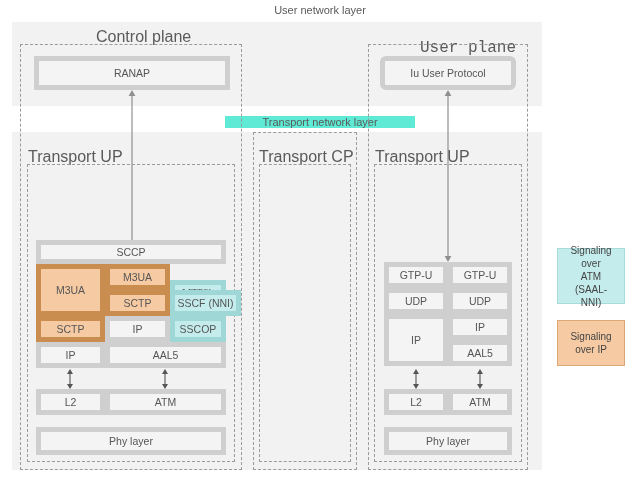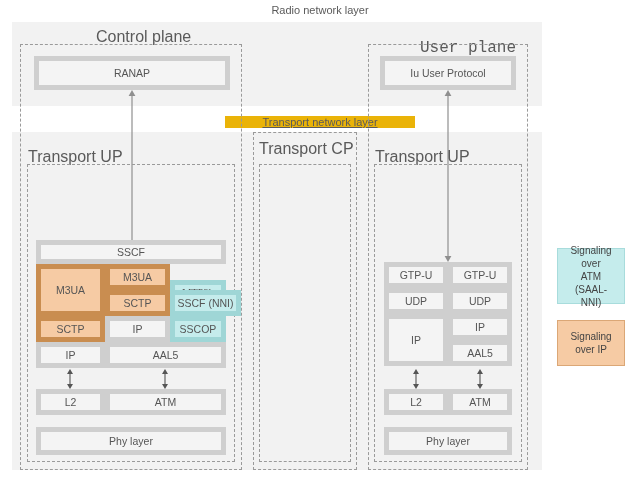--- a/index.html
+++ b/index.html
@@ -88,45 +88,45 @@
   .legend-box.cyan { background: #c5ecec; border-color: #a8dcdc; }
   .legend-box.orange { background: #f6cba4; border-color: #dba776; }
   .legend-line { display: block; }
 
   
   .arrow-svg { position: absolute; overflow: visible; }
 </style>
 </head>
 <body>
 
-<div class="abs diagram-title" style="left:0; top:4px; width:640px;">Radio network layer</div>
+<div class="abs diagram-title" style="left:0; top:4px; width:640px;">User network layer</div>
 
 <div class="abs band" style="left:12px; top:22px; width:530px; height:84px;"></div>
 
 <div class="abs band" style="left:12px; top:132px; width:530px; height:338px;"></div>
 
-<div class="abs diagram-title" style="left:225px; top:116px; width:190px; background:#eab308;text-decoration:underline;">Transport network layer</div>
+<div class="abs diagram-title" style="left:225px; top:116px; width:190px; background:#5eead4;">Transport network layer</div>
 
 <div class="abs group-caption" style="left:96px; top:28px;">Control plane</div>
 
 <div class="abs dashed-outer" style="left:20px; top:44px; width:222px; height:426px;"></div>
 
 <div class="abs pbox plain" style="left:34px; top:56px; width:196px; height:34px;">RANAP</div>
 
 <svg class="arrow-svg" style="left:126px; top:90px;" width="12" height="156">
   <line x1="6" y1="4" x2="6" y2="152" stroke="#8f8f8f" stroke-width="1.2"></line>
   <polygon points="6,0 2.6,6 9.4,6" fill="#8f8f8f"></polygon>
   <polygon points="6,156 2.6,150 9.4,150" fill="#8f8f8f"></polygon>
 </svg>
 
 <div class="abs group-caption" style="left:28px; top:148px;">Transport UP</div>
 
 <div class="abs dashed-inner" style="left:27px; top:164px; width:208px; height:298px;"></div>
 
-<div class="abs pbox plain" style="left:36px; top:240px; width:190px; height:24px;">SSCF</div>
+<div class="abs pbox plain" style="left:36px; top:240px; width:190px; height:24px;">SCCP</div>
 
 <div class="abs pbox orange" style="left:36px; top:264px; width:69px; height:52px;">M3UA</div>
 
 <div class="abs pbox orange" style="left:105px; top:264px; width:65px; height:26px;">M3UA</div>
 
 <div class="abs pbox orange" style="left:105px; top:290px; width:65px; height:26px;">SCTP</div>
 
 <div class="abs pbox cyan" style="left:170px; top:280px; width:56px; height:26px;font-family:Liberation Serif, serif;">MTP3b</div>
 
 <div class="abs pbox cyan" style="left:170px; top:290px; width:71px; height:26px;">SSCF (NNI)</div>
@@ -148,28 +148,28 @@
   <polygon points="6,0 3,5 9,5" fill="#555"></polygon>
   <polygon points="6,20 3,15 9,15" fill="#555"></polygon>
 </svg>
 
 <div class="abs pbox plain" style="left:36px; top:389px; width:69px; height:26px;">L2</div>
 <div class="abs pbox plain" style="left:105px; top:389px; width:121px; height:26px;">ATM</div>
 
 <div class="abs pbox plain" style="left:36px; top:427px; width:190px; height:28px;">Phy layer</div>
 
 <div class="abs dashed-outer" style="left:253px; top:132px; width:104px; height:338px;"></div>
-<div class="abs group-caption" style="left:259px; top:140px;">Transport CP</div>
+<div class="abs group-caption" style="left:259px; top:148px;">Transport CP</div>
 <div class="abs dashed-inner" style="left:259px; top:164px; width:92px; height:298px;"></div>
 
 <div class="abs group-caption" style="left:420px; top:39px;font-family:Liberation Mono, monospace;">User plane</div>
 
 <div class="abs dashed-outer" style="left:368px; top:44px; width:160px; height:426px;"></div>
 
-<div class="abs pbox plain" style="left:380px; top:56px; width:136px; height:34px;">Iu User Protocol</div>
+<div class="abs pbox plain" style="left:380px; top:56px; width:136px; height:34px;border-radius:6px;">Iu User Protocol</div>
 
 <svg class="arrow-svg" style="left:442px; top:90px;" width="12" height="172">
   <line x1="6" y1="4" x2="6" y2="168" stroke="#8f8f8f" stroke-width="1.2"></line>
   <polygon points="6,0 2.6,6 9.4,6" fill="#8f8f8f"></polygon>
   <polygon points="6,172 2.6,166 9.4,166" fill="#8f8f8f"></polygon>
 </svg>
 
 <div class="abs group-caption" style="left:375px; top:148px;">Transport UP</div>
 
 <div class="abs dashed-inner" style="left:374px; top:164px; width:148px; height:298px;"></div>

